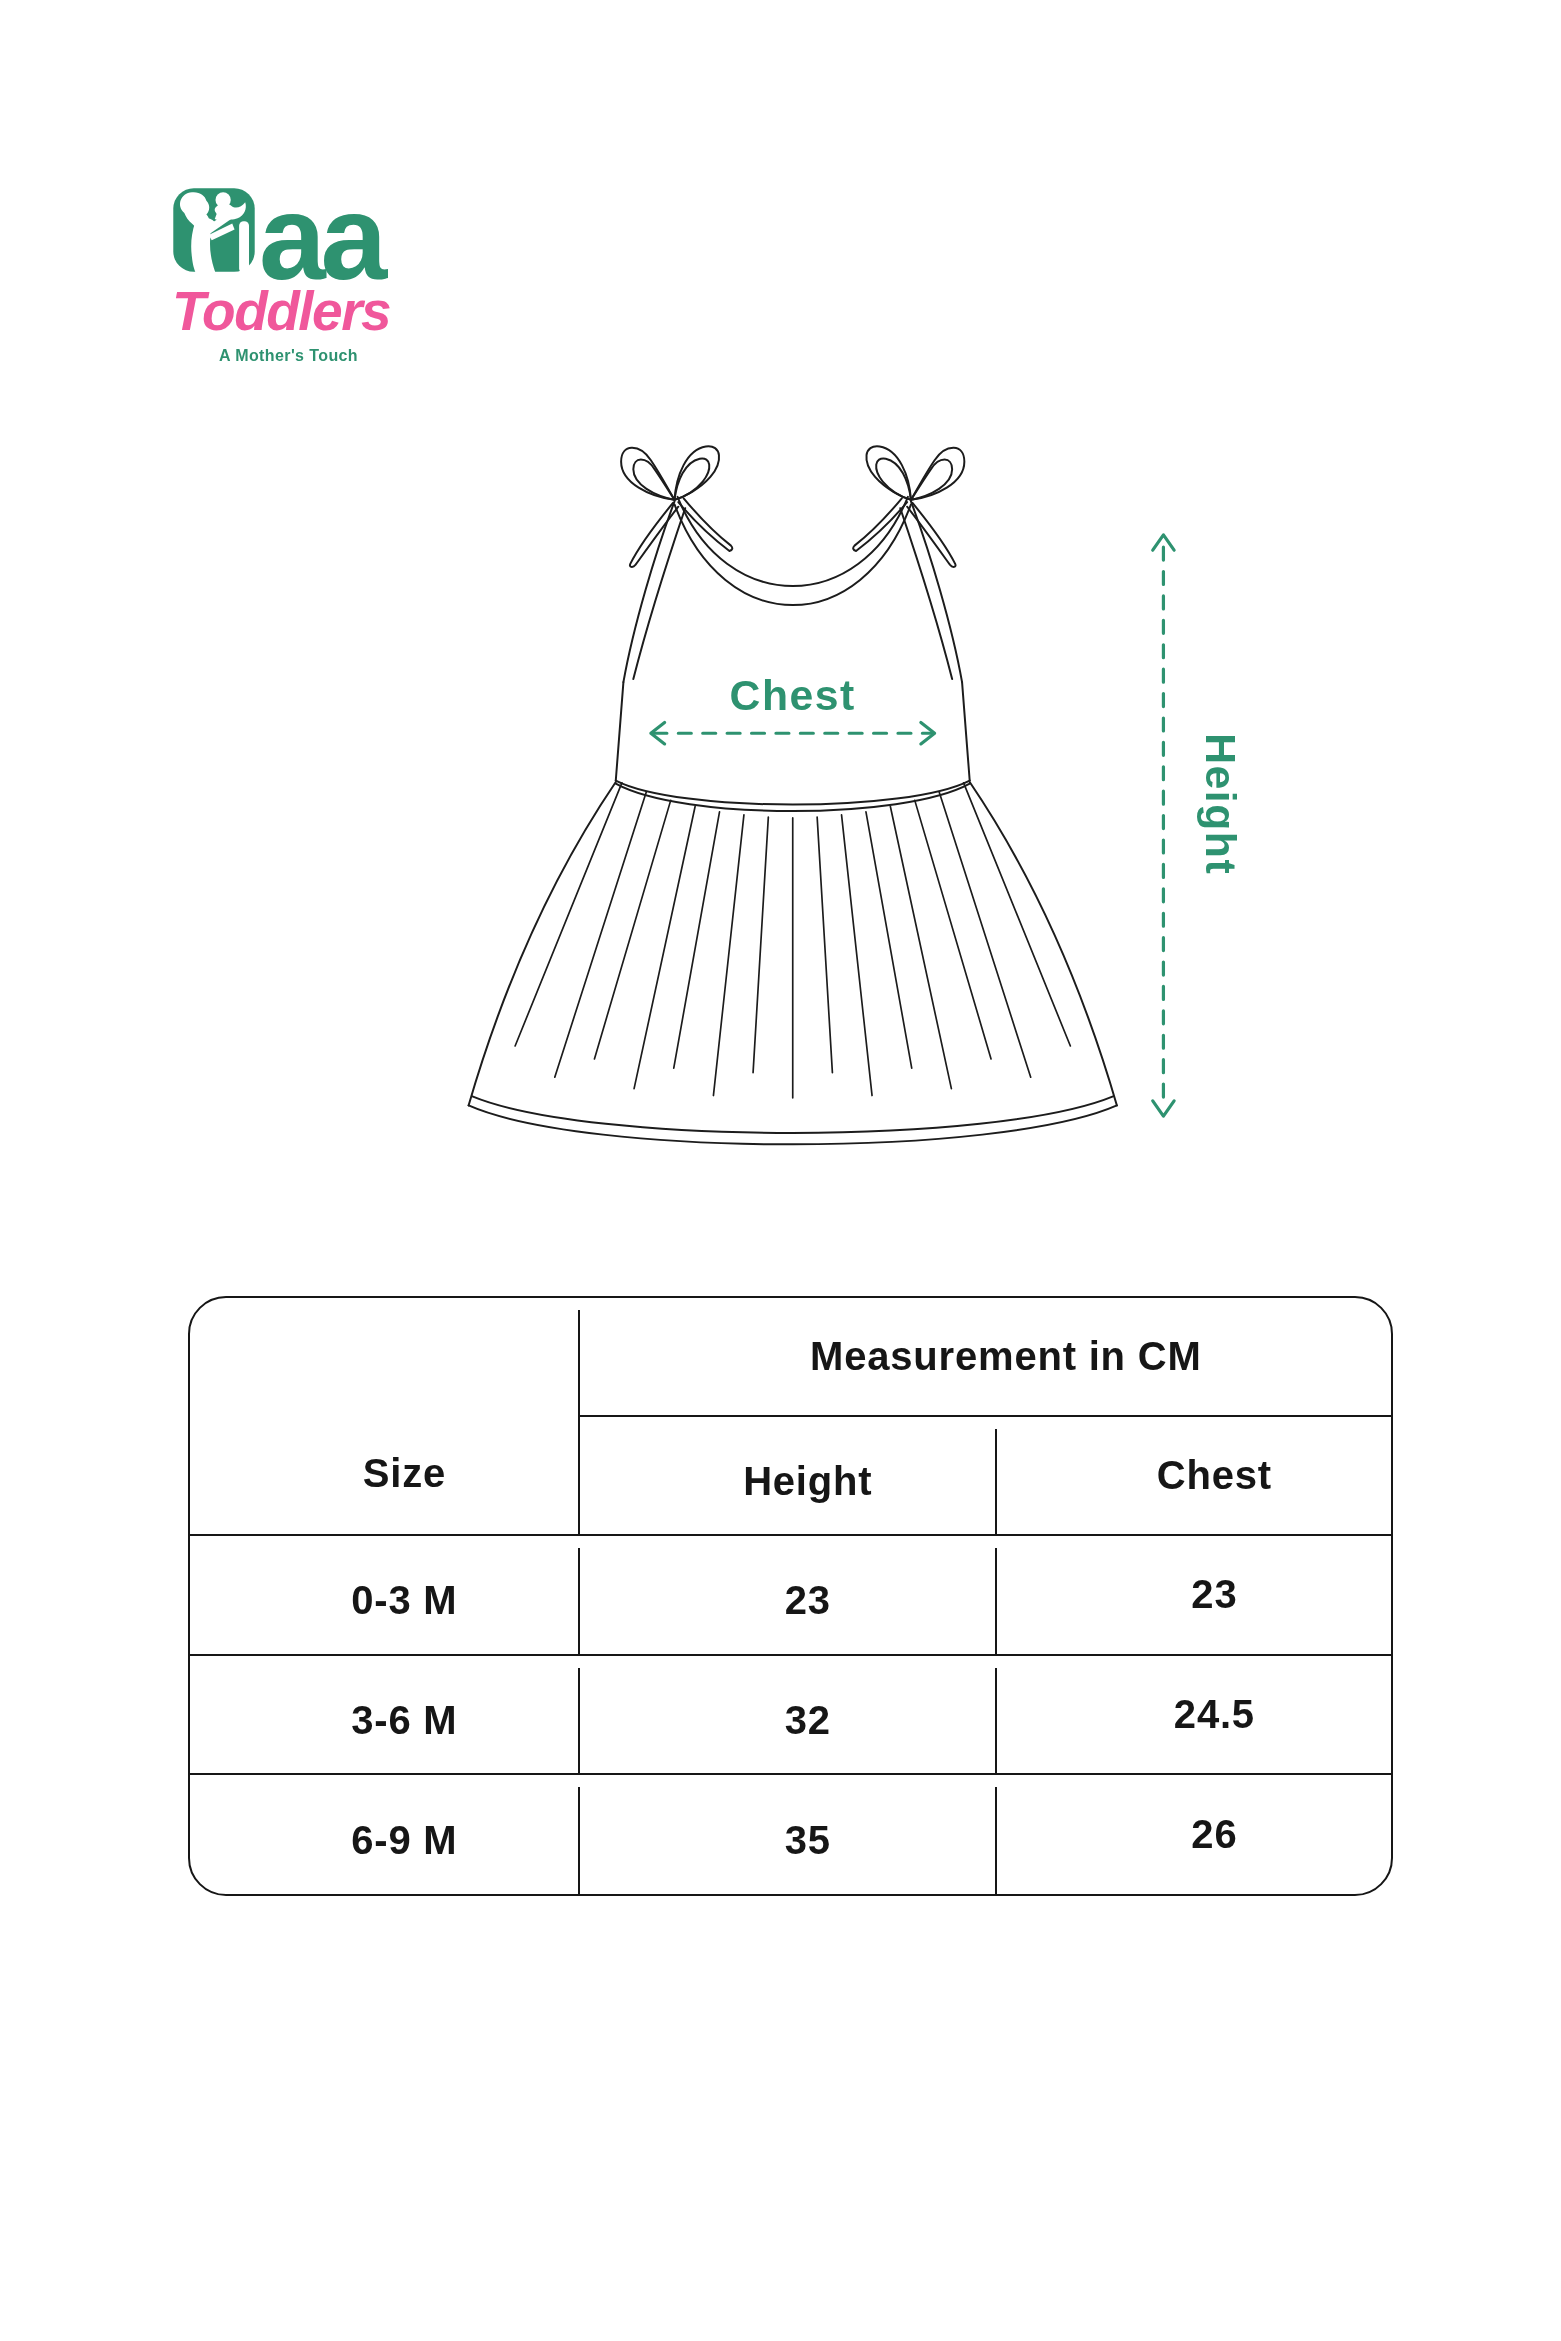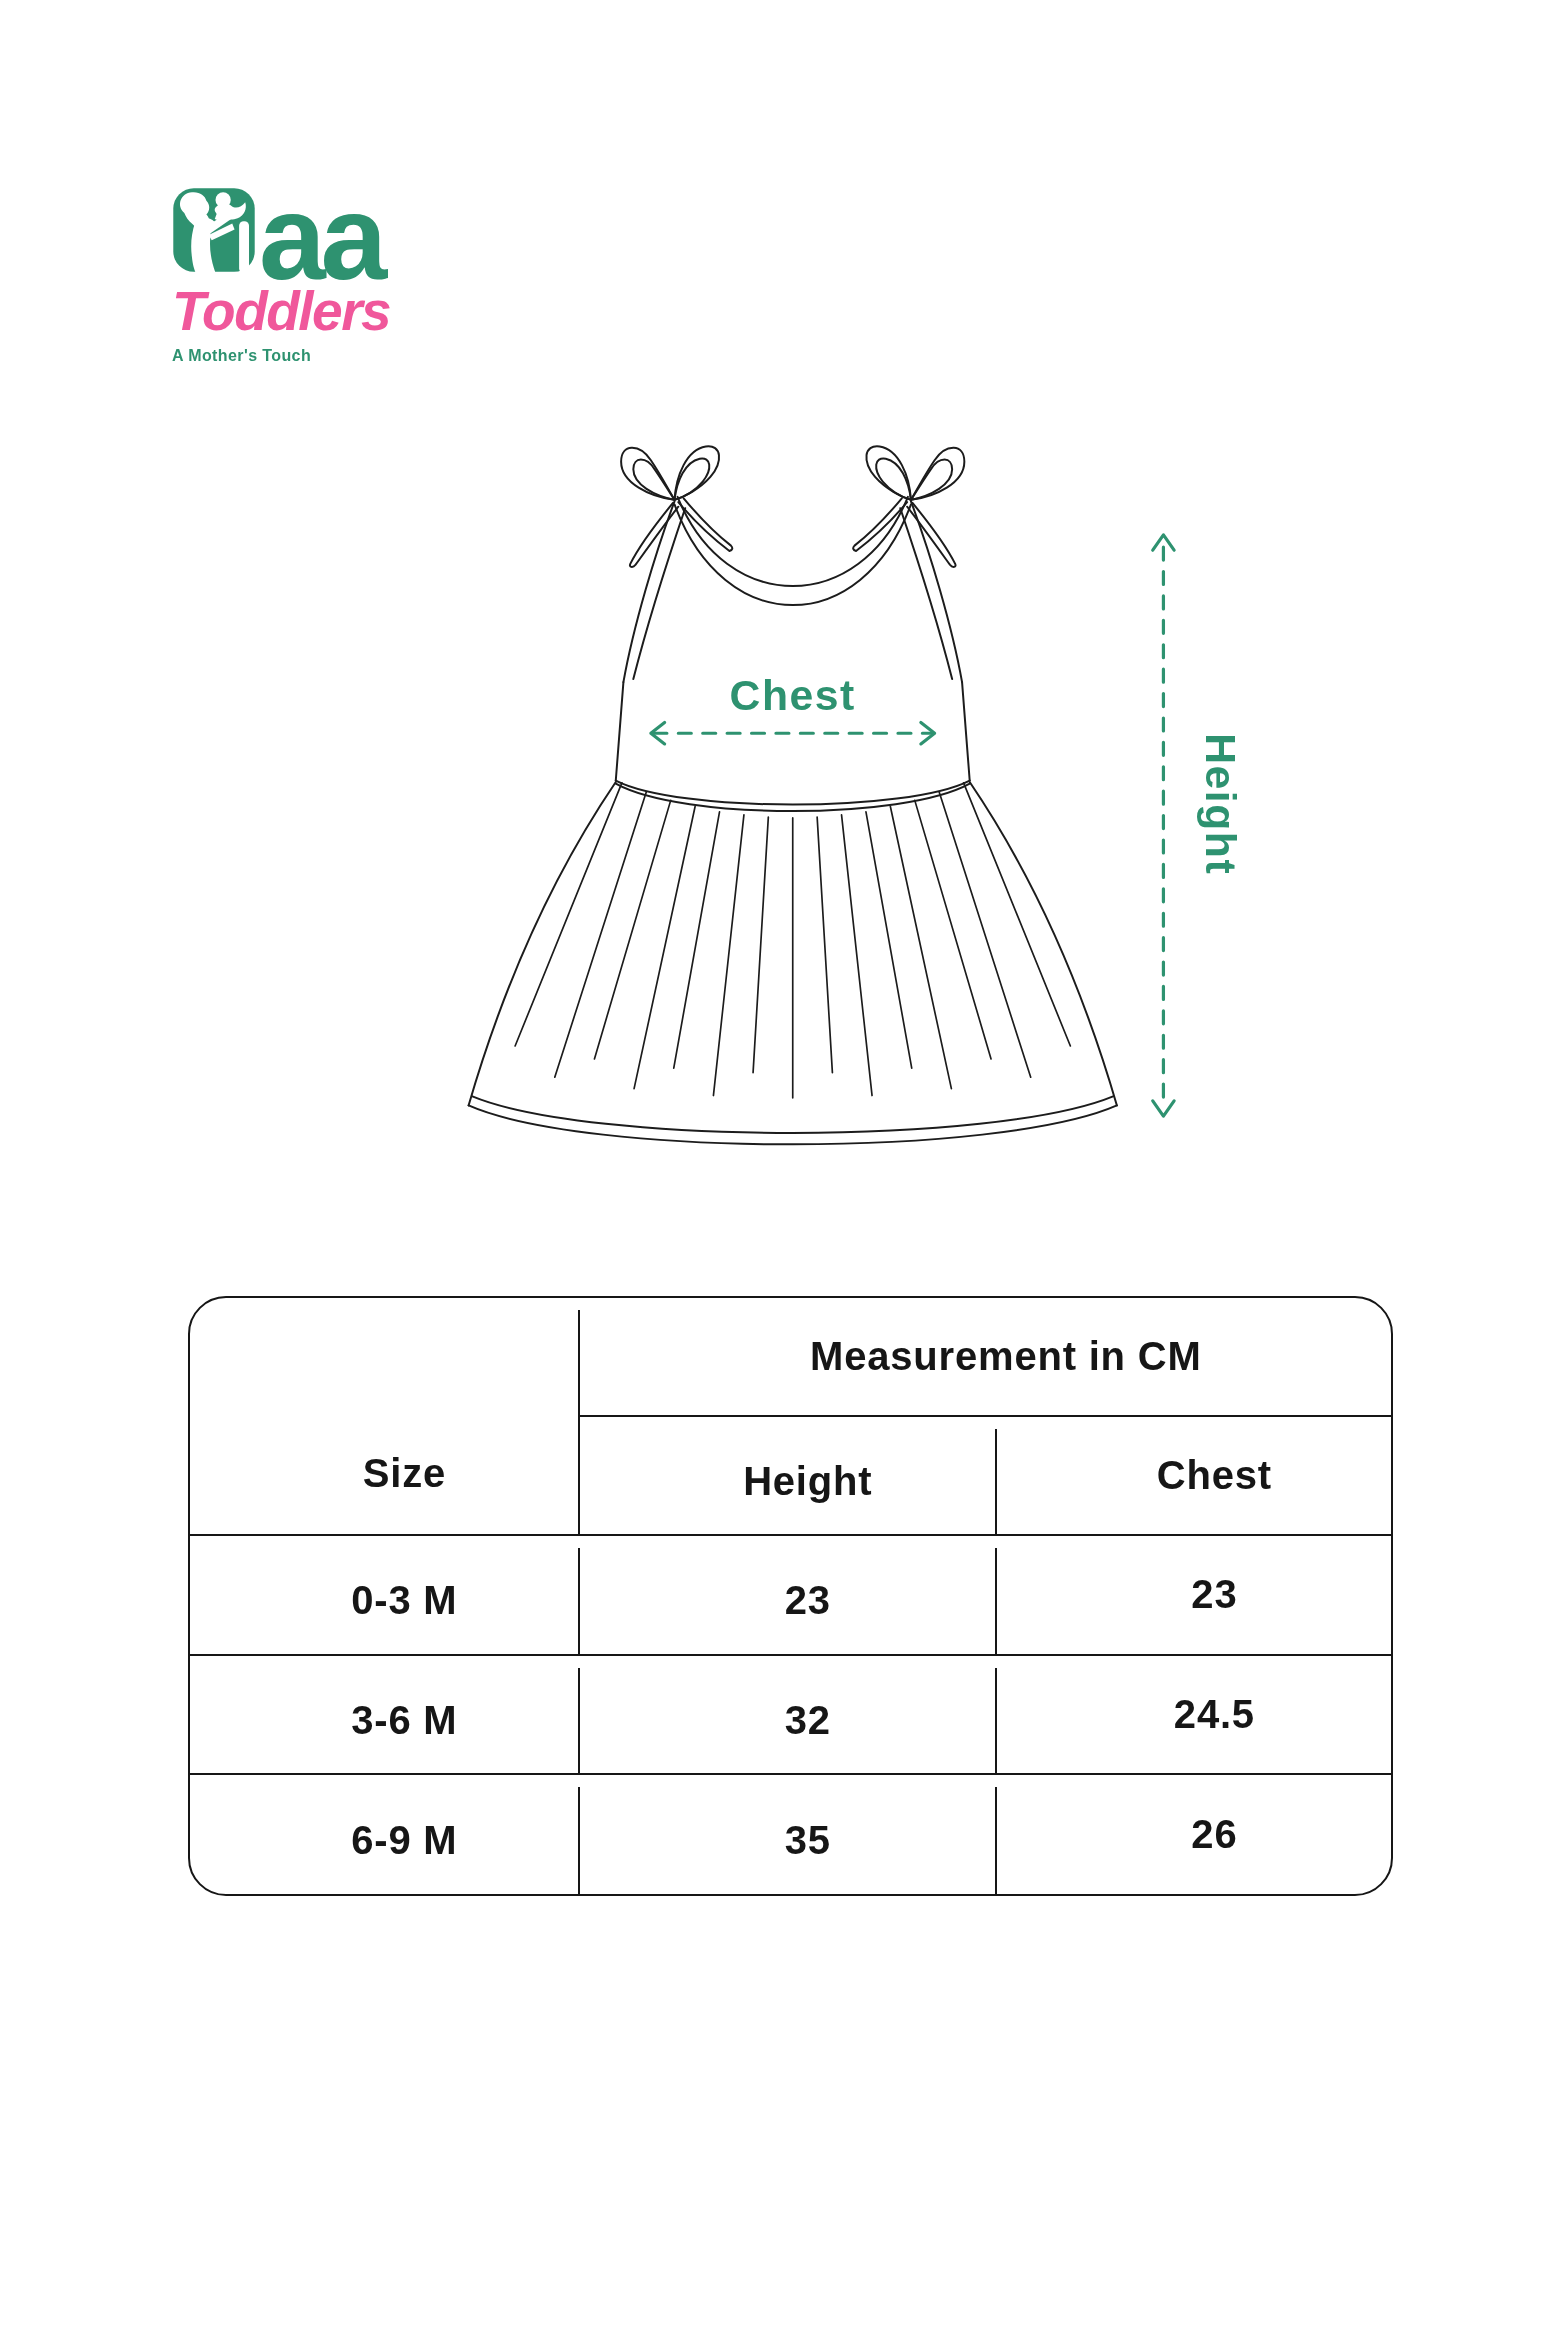--- a/index.html
+++ b/index.html
@@ -16,21 +16,21 @@
   .logo-aa {
     font-size:120px; font-weight:bold; color:#2E9270; line-height:1;
     letter-spacing:-5.3px; margin-bottom:-23.6px; margin-left:3px;
   }
   .logo-toddlers {
     margin-top:10.7px; font-size:55px; font-weight:bold; color:#F0579B;
     letter-spacing:-1.5px; line-height:1;font-style:italic;
   }
   .logo-tagline {
     margin-top:7.6px; font-size:16px; font-weight:bold; color:#2E9270;
-    text-align:left; letter-spacing:0.4px;
+    text-align:center; letter-spacing:0.4px;
   }
 
   
   .dress-wrap { position:absolute; left:419px; top:419px; width:839px; height:839px; }
   .dress-wrap svg { width:100%; height:100%; display:block; }
   .ink-line { stroke:#1c1c1c; fill:none; stroke-width:2.6; stroke-linecap:round; stroke-linejoin:round; }
   .pleat { stroke:#1c1c1c; stroke-width:2.2; stroke-linecap:round; }
   .measure { stroke:#2E9270; fill:none; stroke-width:4.2; stroke-linecap:round; stroke-linejoin:round; }
   .measure-dash { stroke-dasharray:17 15; }
   .measure-text { fill:#2E9270; font-family:"Liberation Sans", sans-serif; font-size:56px; font-weight:bold; letter-spacing:2px; }

